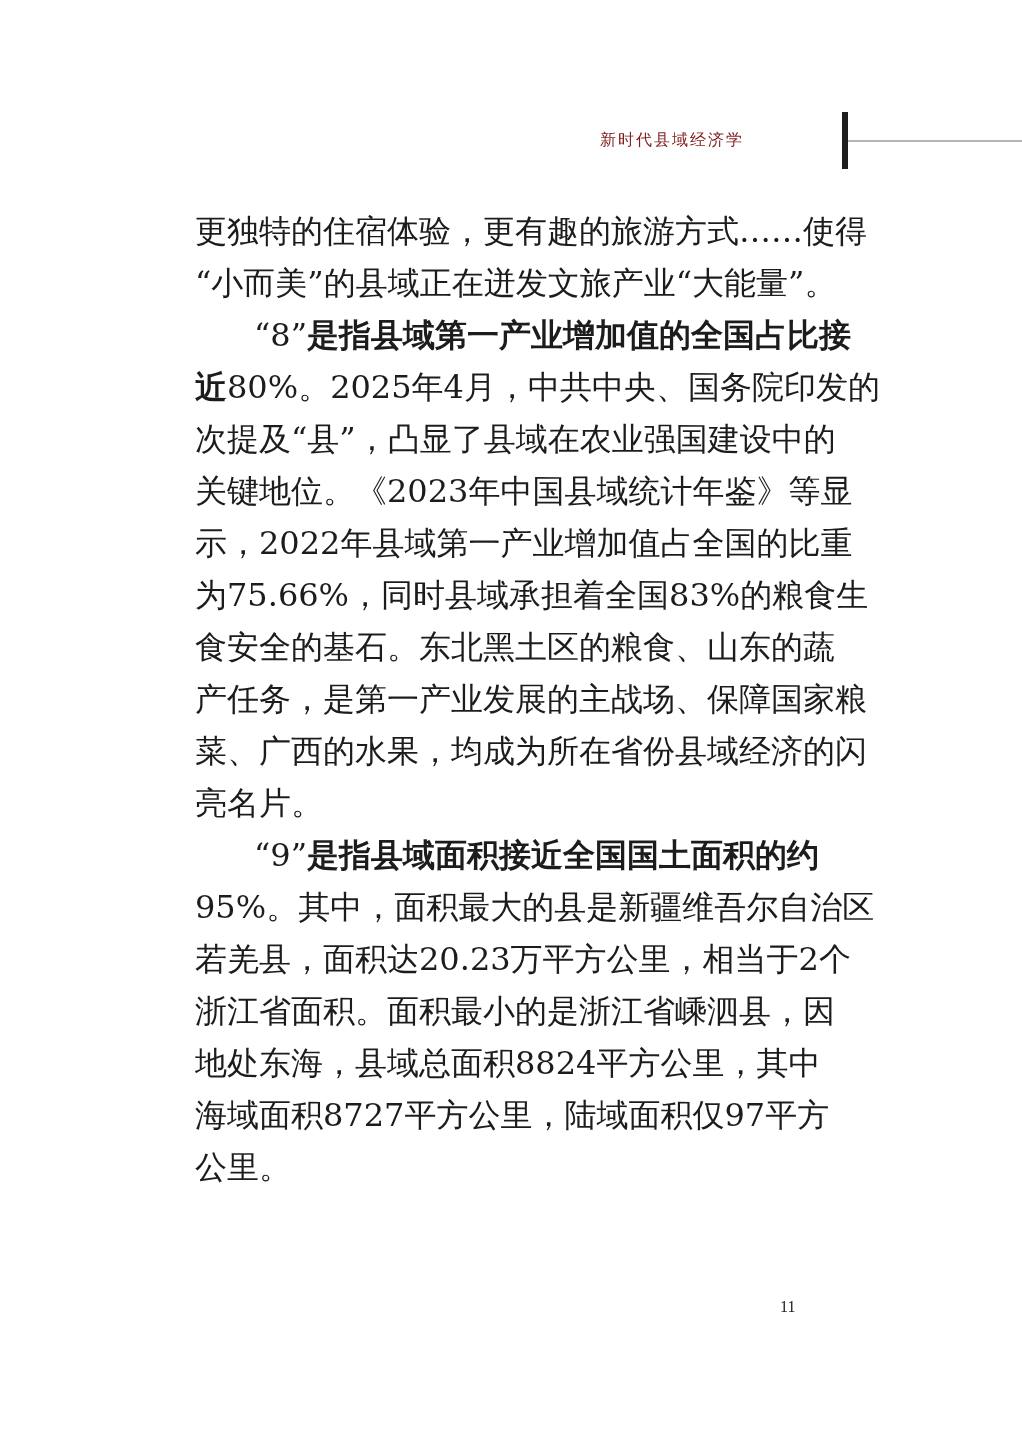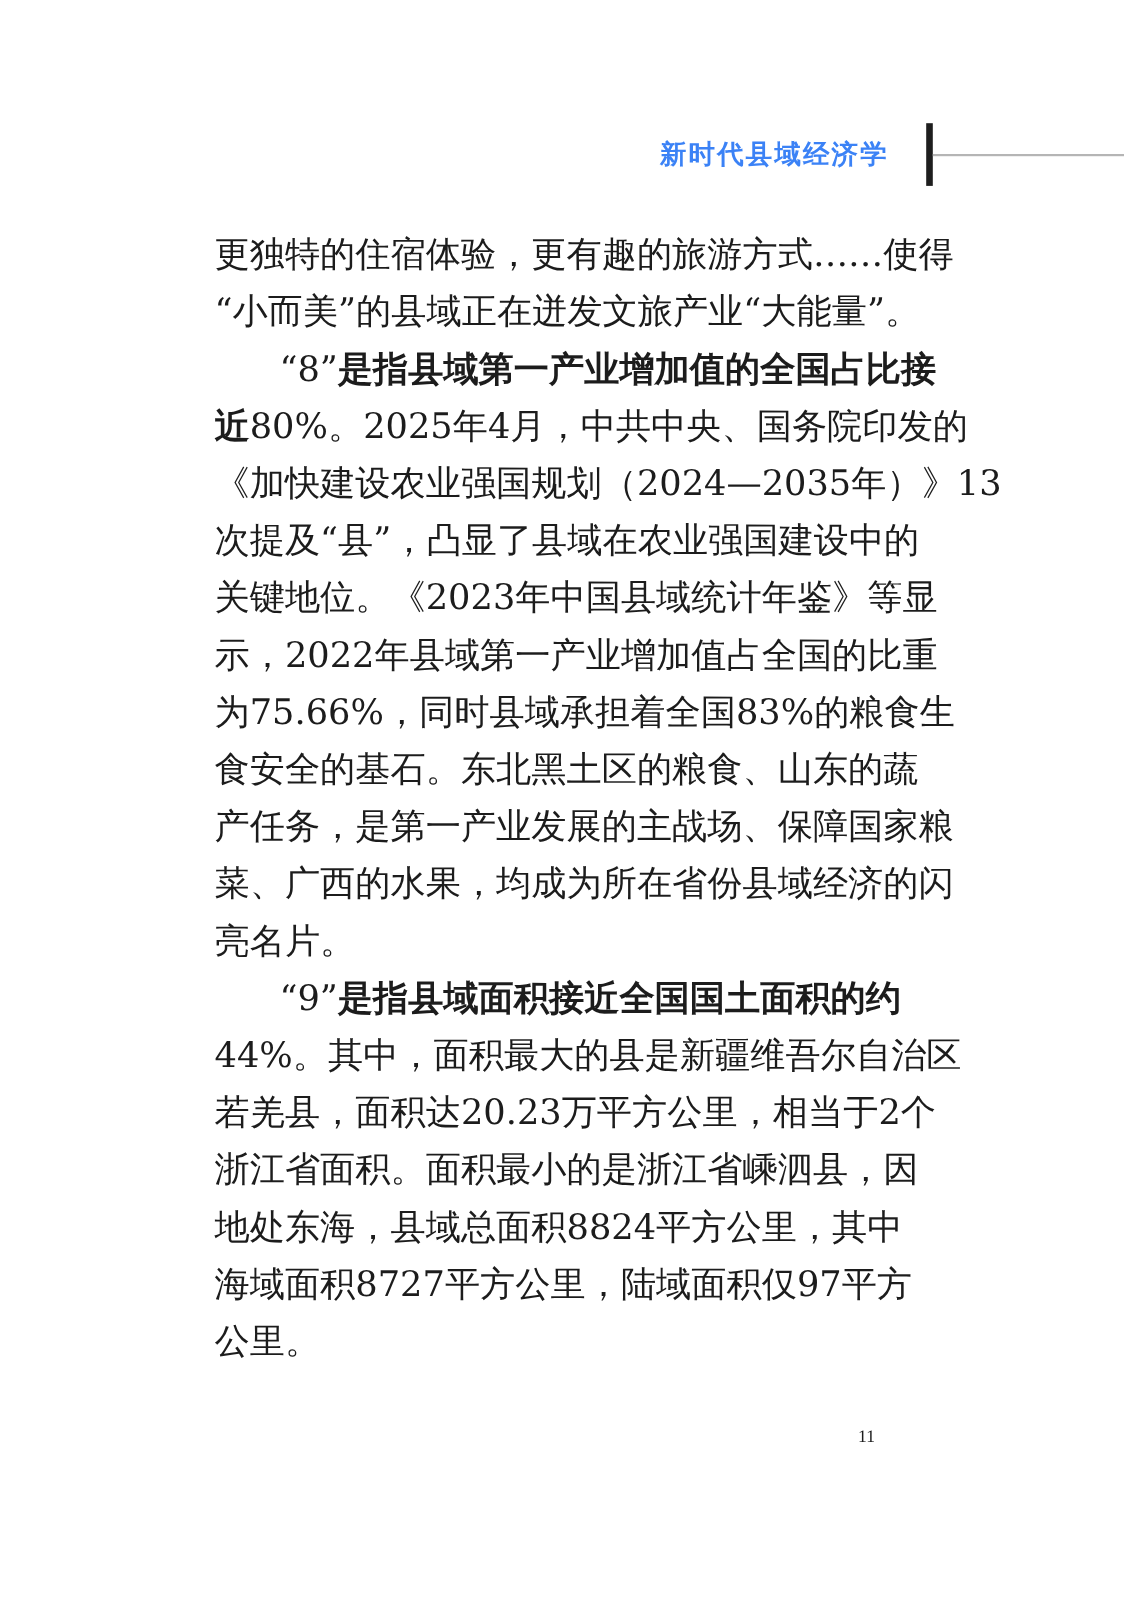--- a/index.html
+++ b/index.html
@@ -1,20 +1,20 @@
 <!DOCTYPE html>
 <html><head>
 <meta charset="utf-8">
 <style>
   html, body { margin: 0; padding: 0; background: #ffffff; }
   body { width: 1022px; height: 1453px; position: relative; overflow: hidden; }
   .header-title {
     position: absolute; left: 600px; top: 127px;
-    font-family: "DejaVu Sans", sans-serif; font-weight: bold;
-    font-size: 24px; letter-spacing: 2px; color: #3b82f6;
+    font-family: "DejaVu Sans", sans-serif; font-weight: normal;
+    font-size: 16px; letter-spacing: 2px; color: #7f1d1d;
     line-height: 26px; white-space: nowrap;
   }
   .header-bar {
     position: absolute; left: 842px; top: 112px;
     width: 6px; height: 57px; background: #1e1e1e;
   }
   .header-rule {
     position: absolute; left: 848px; top: 140px;
     width: 174px; height: 2px; background: #b5b5b5;
   }
@@ -41,32 +41,31 @@
   <div class="header-bar"></div>
   <div class="header-rule"></div>
 </div>
 
 <div class="body-text">
   <span class="line">更独特的住宿体验，更有趣的旅游方式……使得</span>
   <span class="line last">“小而美”的县域正在迸发文旅产业“大能量”。</span>
 
   <span class="line indent"><span>“8”</span><span class="bold">是指县域第一产业增加值的全国占比接</span></span>
   <span class="line"><span class="bold">近</span><span>80%。2025年4月，中共中央、国务院印发的</span></span>
-  <span class="line">《加快建设农业强国规划（2024—2035年）》13</span>
   <span class="line">次提及“县”，凸显了县域在农业强国建设中的</span>
   <span class="line">关键地位。《2023年中国县域统计年鉴》等显</span>
   <span class="line">示，2022年县域第一产业增加值占全国的比重</span>
   <span class="line">为75.66%，同时县域承担着全国83%的粮食生</span>
   <span class="line">食安全的基石。东北黑土区的粮食、山东的蔬</span>
   <span class="line">产任务，是第一产业发展的主战场、保障国家粮</span>
   <span class="line">菜、广西的水果，均成为所在省份县域经济的闪</span>
   <span class="line last">亮名片。</span>
 
   <span class="line indent"><span>“9”</span><span class="bold">是指县域面积接近全国国土面积的约</span></span>
-  <span class="line">44%。其中，面积最大的县是新疆维吾尔自治区</span>
+  <span class="line">95%。其中，面积最大的县是新疆维吾尔自治区</span>
   <span class="line">若羌县，面积达20.23万平方公里，相当于2个</span>
   <span class="line">浙江省面积。面积最小的是浙江省嵊泗县，因</span>
   <span class="line">地处东海，县域总面积8824平方公里，其中</span>
   <span class="line">海域面积8727平方公里，陆域面积仅97平方</span>
   <span class="line last">公里。</span>
 </div>
 
 <div class="page-number">11</div>
 
 </body></html>

